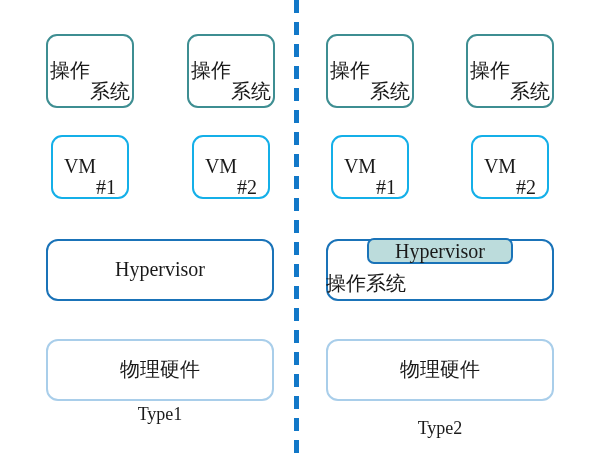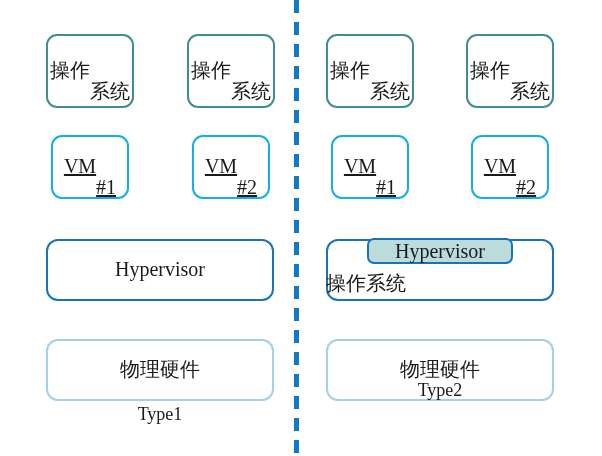--- a/index.html
+++ b/index.html
@@ -54,21 +54,20 @@
     font-family: "DejaVu Serif", "Liberation Serif", serif;
     width: 88px;
     height: 74px;
   }
   .vm-box {
     border: 2px solid #14AFE8;
     border-radius: 11px;
     font-size: 20px;
     width: 78px;
     height: 64px;
-    text-decoration: underline;
   }
   .hv-box {
     border: 2.5px solid #1A73B8;
     border-radius: 12px;
     font-size: 20px;
     width: 228px;
     height: 62px;
   }
   .hw-box {
     border: 2px solid #A9CEEA;
@@ -186,15 +185,15 @@
   <div class="hv-badge" style="left:367px; top:238px;">
     <span>Hypervisor</span>
   </div>
 
   <div class="host-os-label" style="left:326px; top:270px;">操作系统</div>
 
   <div class="box hw-box" style="left:326px; top:319px;">
     <span class="cjk">物理硬件</span>
   </div>
 
-  <div class="type-label" style="left:326px; top:380px;">Type2</div>
+  <div class="type-label" style="left:326px; top:418px;">Type2</div>
 
 </div>
 
 </body></html>

